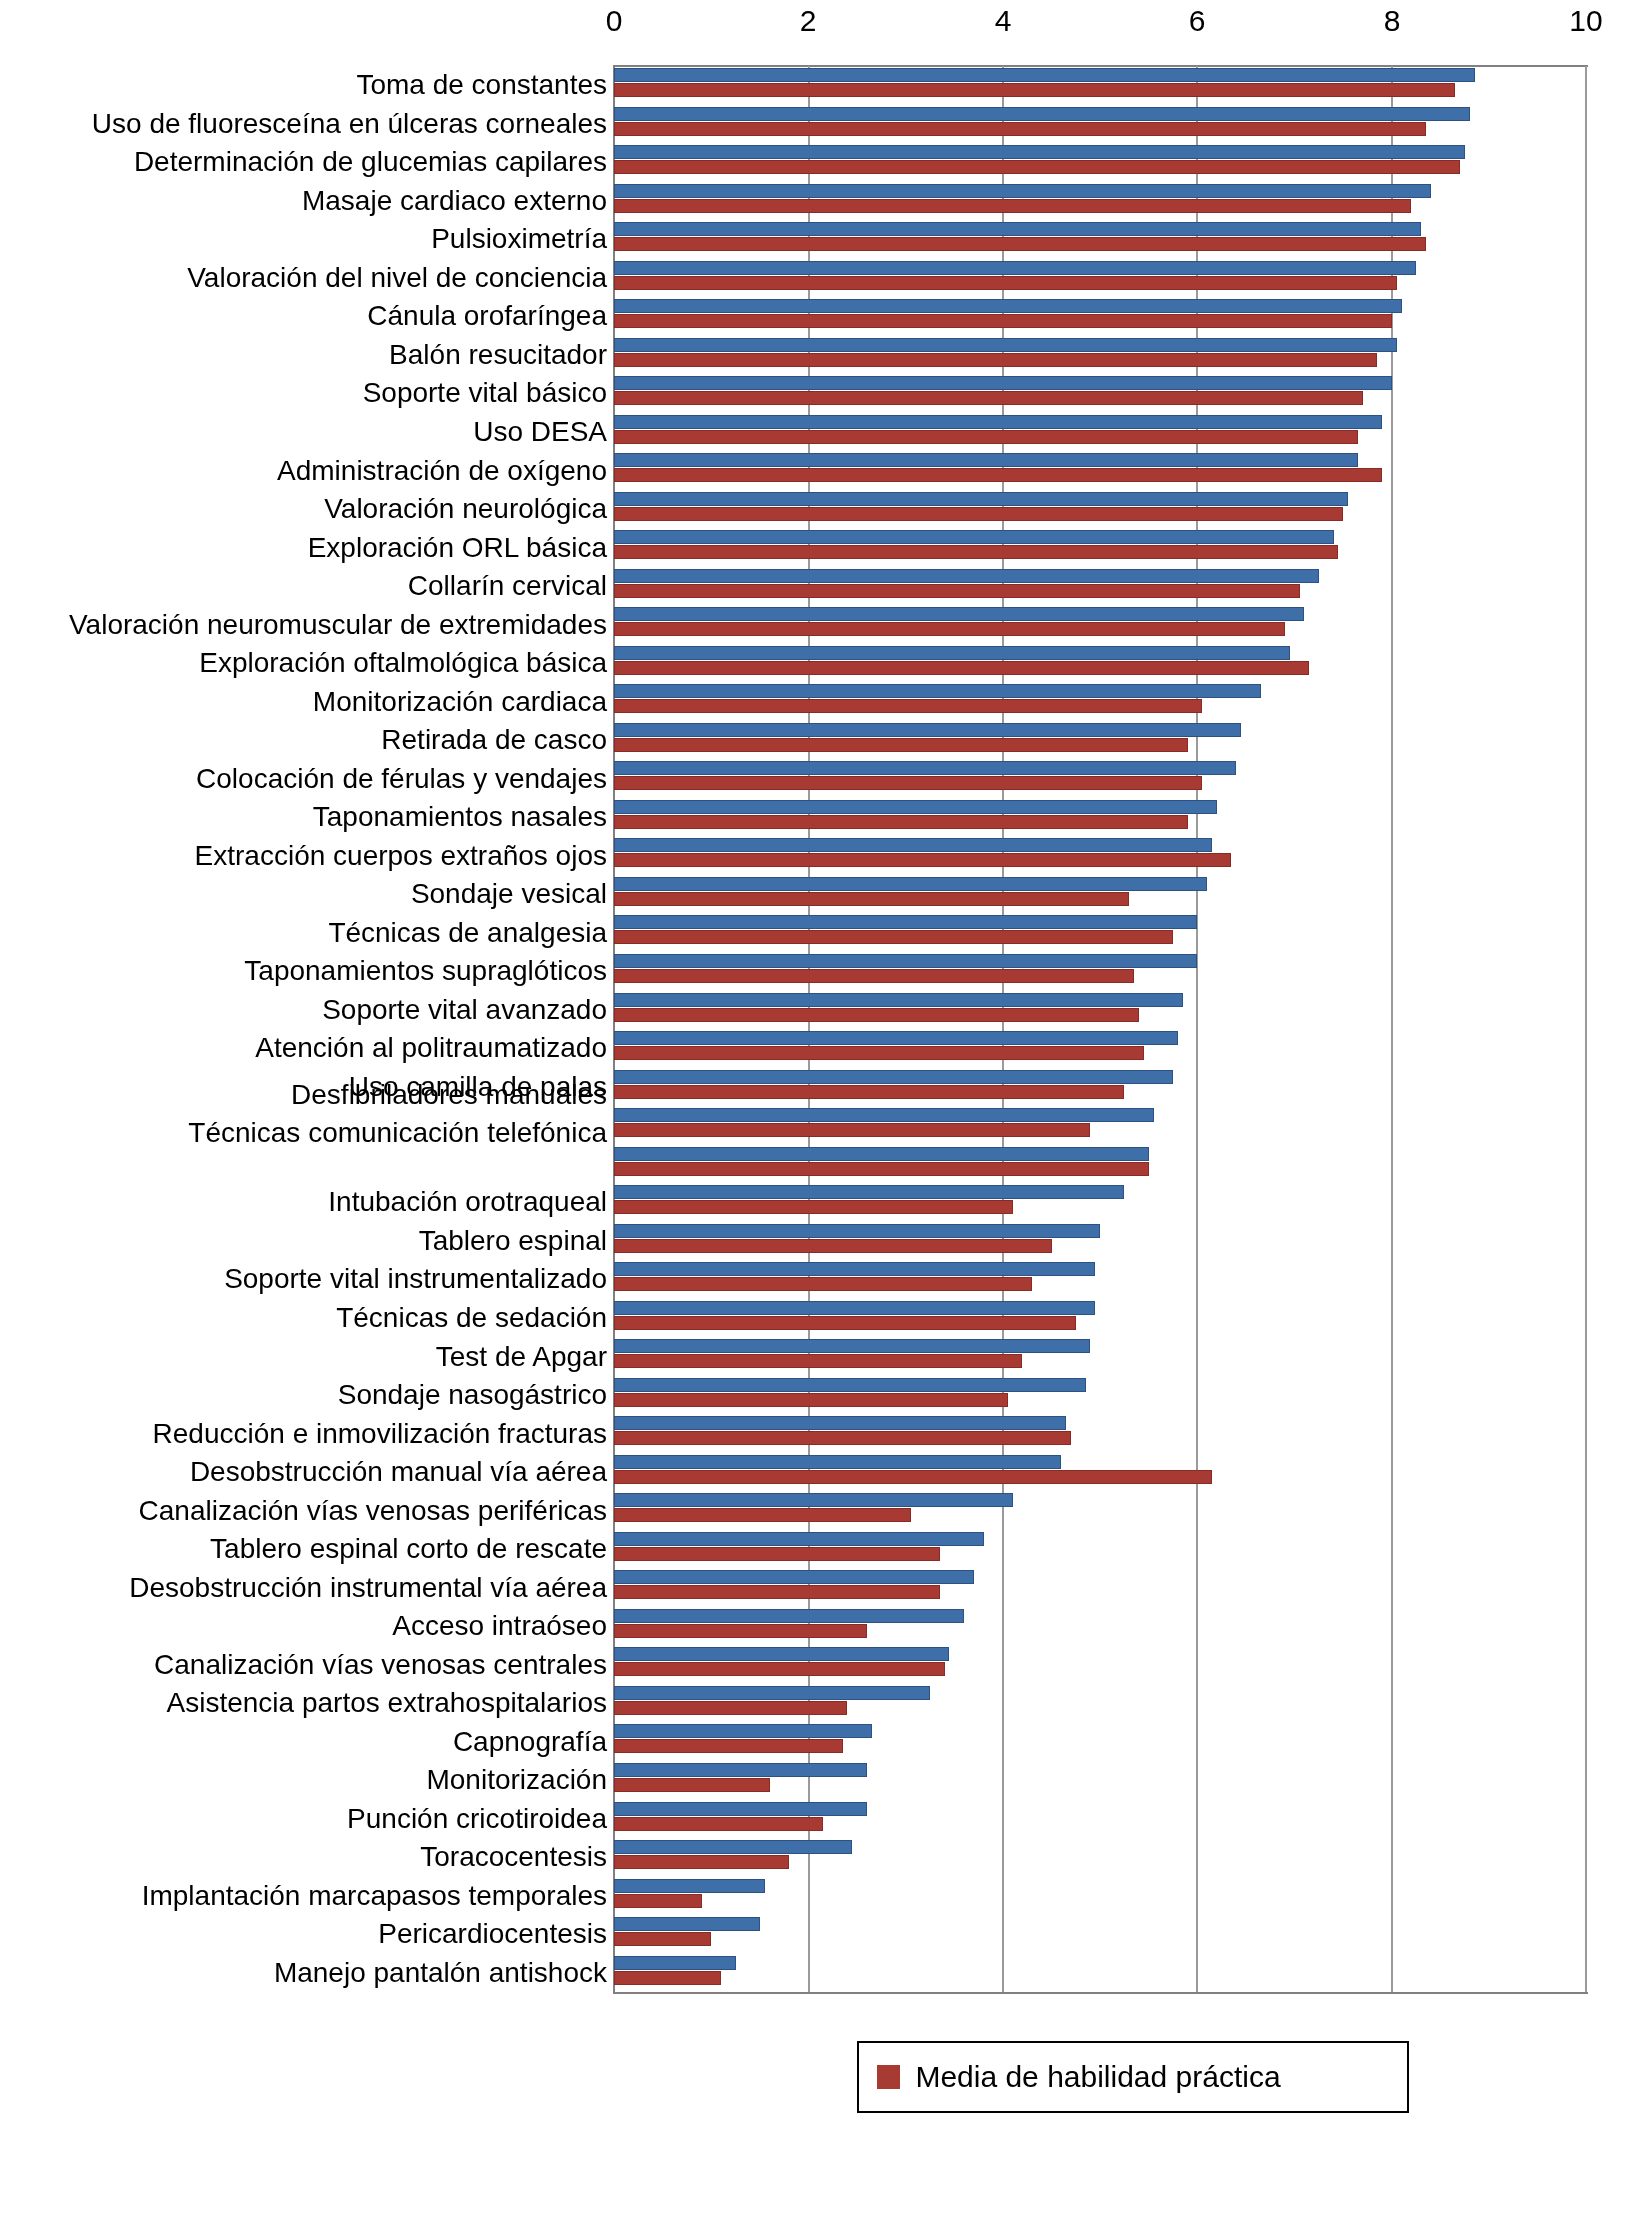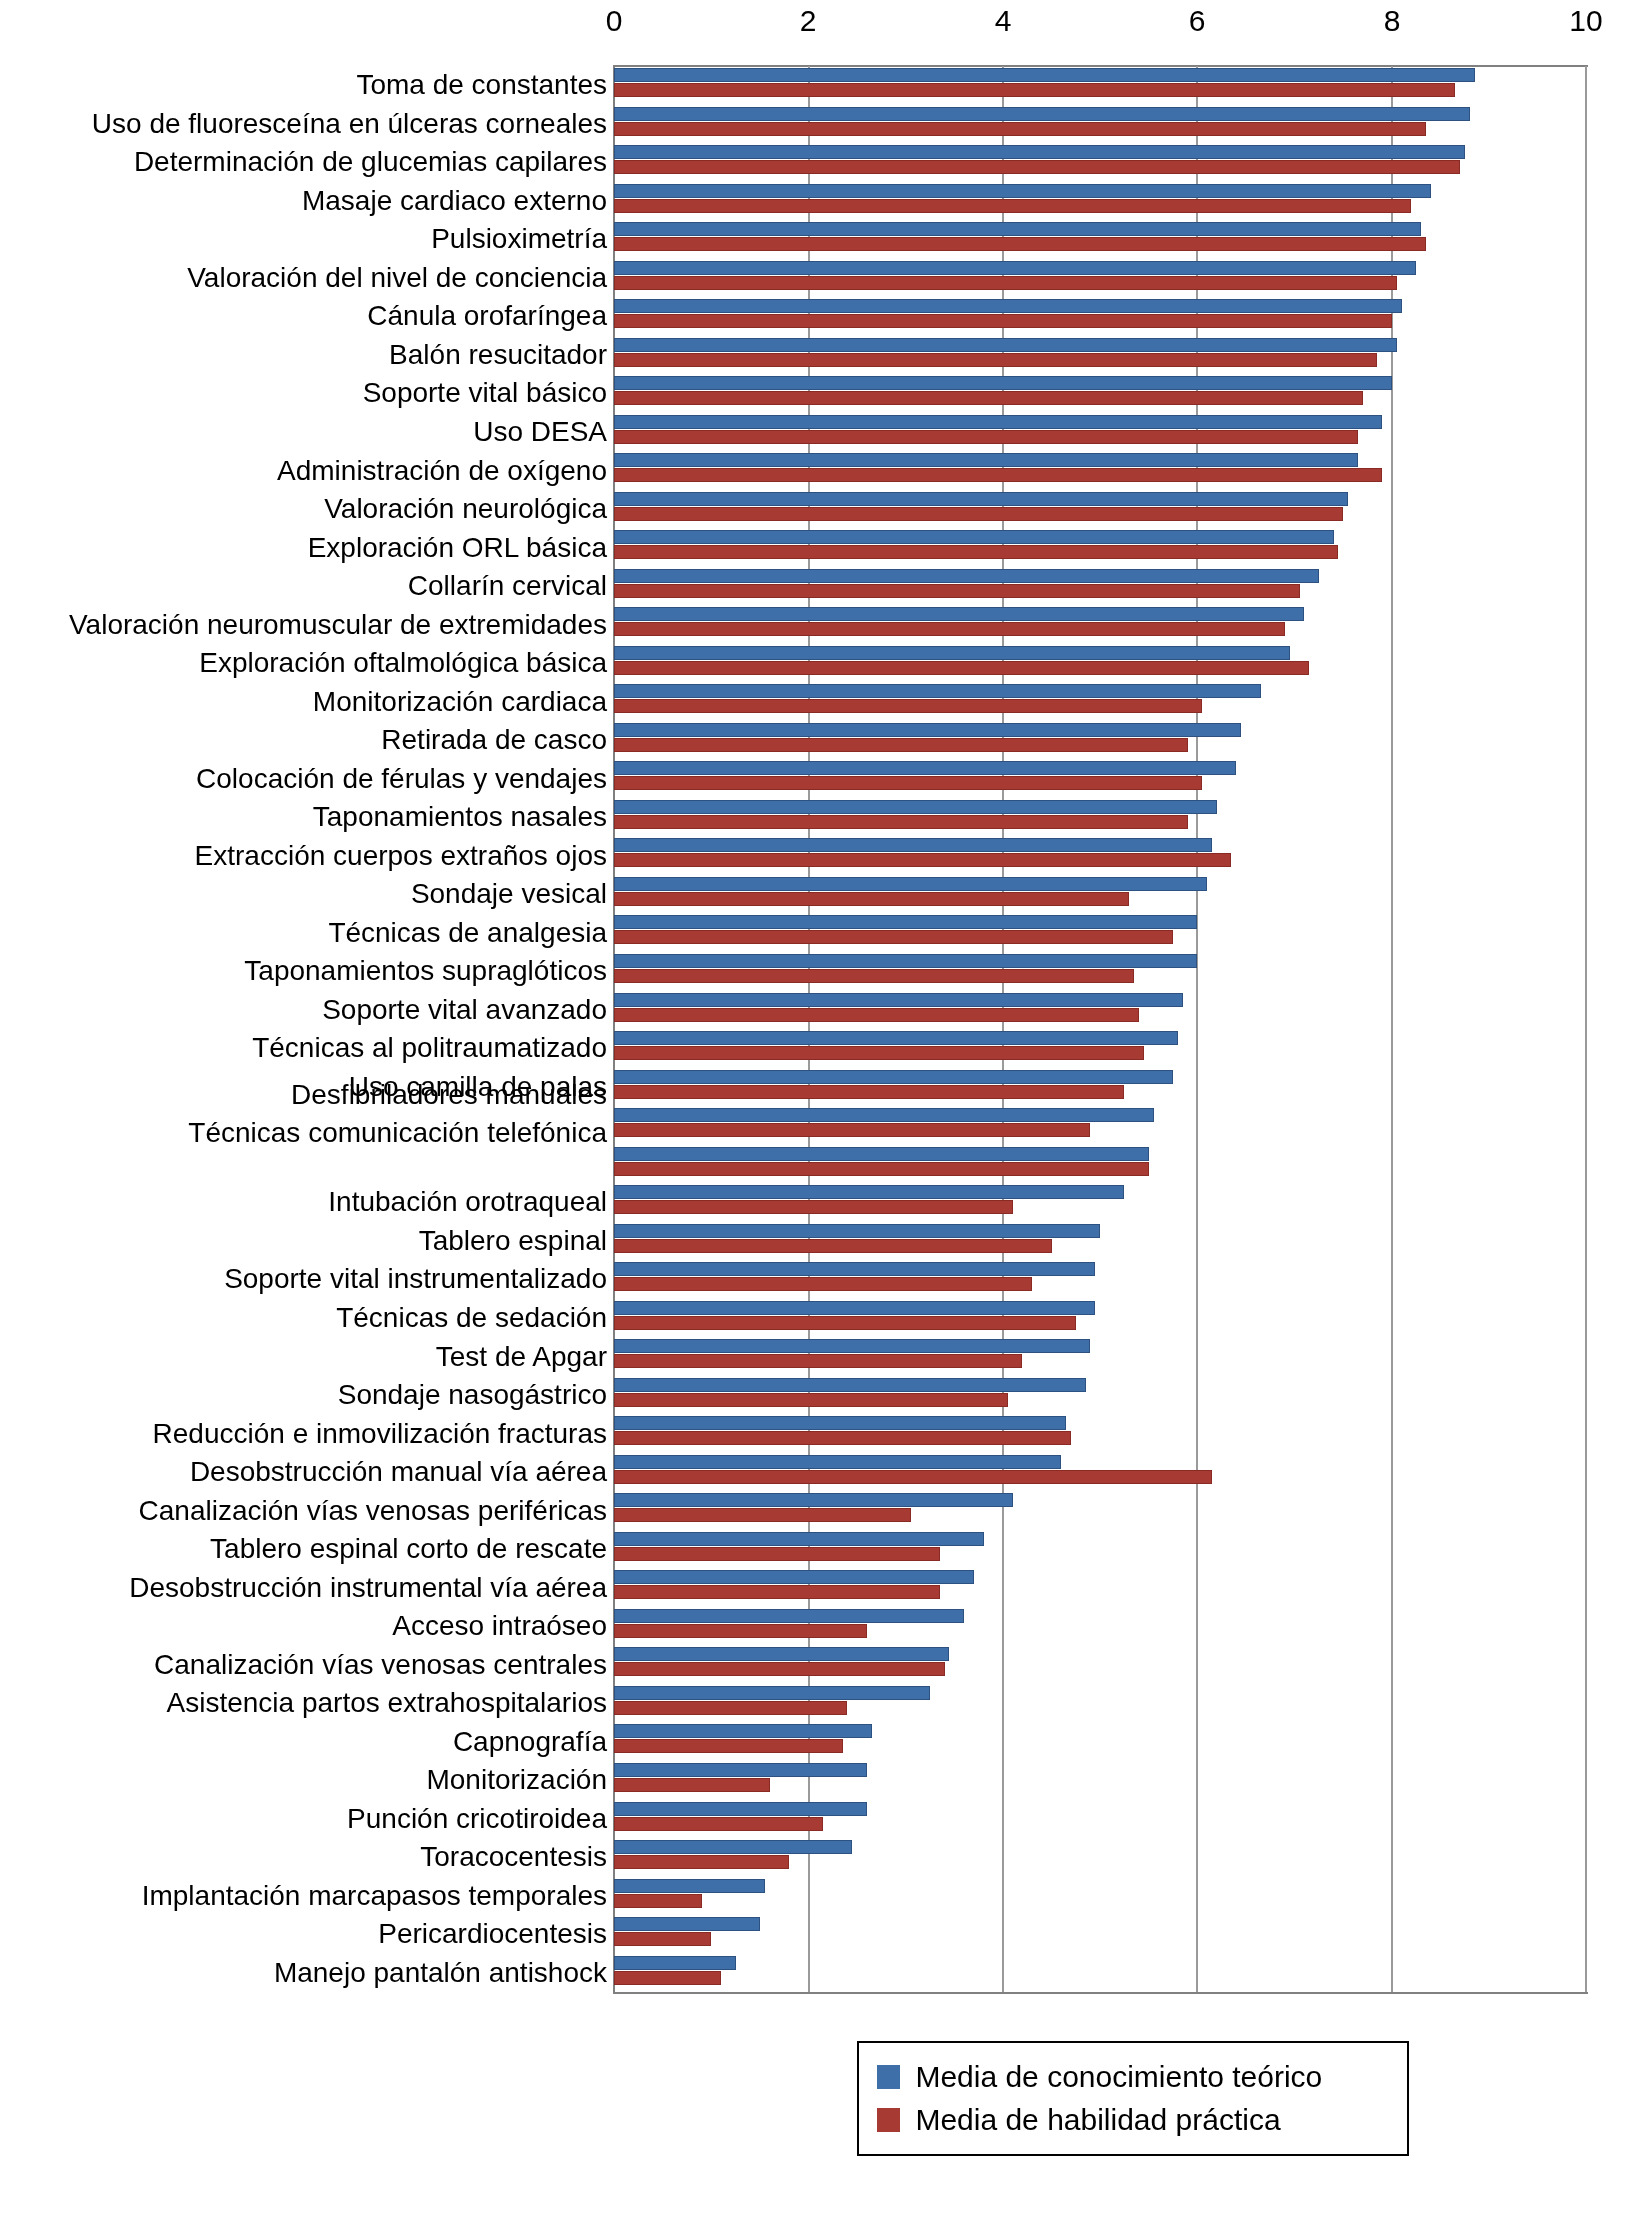--- a/index.html
+++ b/index.html
@@ -389,21 +389,21 @@
       <div class="cat-label" style="top: 648px;">Exploración oftalmológica básica</div>
       <div class="cat-label" style="top: 687px;">Monitorización cardiaca</div>
       <div class="cat-label" style="top: 725px;">Retirada de casco</div>
       <div class="cat-label" style="top: 764px;">Colocación de férulas y vendajes</div>
       <div class="cat-label" style="top: 802px;">Taponamientos nasales</div>
       <div class="cat-label" style="top: 841px;">Extracción cuerpos extraños ojos</div>
       <div class="cat-label" style="top: 879px;">Sondaje vesical</div>
       <div class="cat-label" style="top: 918px;">Técnicas de analgesia</div>
       <div class="cat-label" style="top: 956px;">Taponamientos supraglóticos</div>
       <div class="cat-label" style="top: 995px;">Soporte vital avanzado</div>
-      <div class="cat-label" style="top: 1033px;">Técnicas al politraumatizado</div>
+      <div class="cat-label" style="top: 1033px;">Atención al politraumatizado</div>
       <div class="cat-label" style="top: 1072px; text-align: right;">Uso camilla de palas</div>
       <div class="cat-label" style="top: 1080px;">Desfibriladores manuales</div>
       <div class="cat-label" style="top: 1118px;">Técnicas comunicación telefónica</div>
       <div class="cat-label" style="top: 1187px;">Intubación orotraqueal</div>
       <div class="cat-label" style="top: 1226px;">Tablero espinal</div>
       <div class="cat-label" style="top: 1264px;">Soporte vital instrumentalizado</div>
       <div class="cat-label" style="top: 1303px;">Técnicas de sedación</div>
       <div class="cat-label" style="top: 1342px;">Test de Apgar</div>
       <div class="cat-label" style="top: 1380px;">Sondaje nasogástrico</div>
       <div class="cat-label" style="top: 1419px;">Reducción e inmovilización fracturas</div>
@@ -418,23 +418,19 @@
       <div class="cat-label" style="top: 1765px;">Monitorización</div>
       <div class="cat-label" style="top: 1804px;">Punción cricotiroidea</div>
       <div class="cat-label" style="top: 1842px;">Toracocentesis</div>
       <div class="cat-label" style="top: 1881px;">Implantación marcapasos temporales</div>
       <div class="cat-label" style="top: 1919px;">Pericardiocentesis</div>
       <div class="cat-label" style="top: 1958px;">Manejo pantalón antishock</div>
     </div>
 
   <div id="legend">
     <div class="legend-row">
-      <span class="swatch theory"></span>
-      <span class="legend-text">Media de conocimiento teórico</span>
-    </div>
-    <div class="legend-row">
       <span class="swatch practice"></span>
       <span class="legend-text">Media de habilidad práctica</span>
     </div>
   </div>
 
 </div>
 
 
 </body></html>

